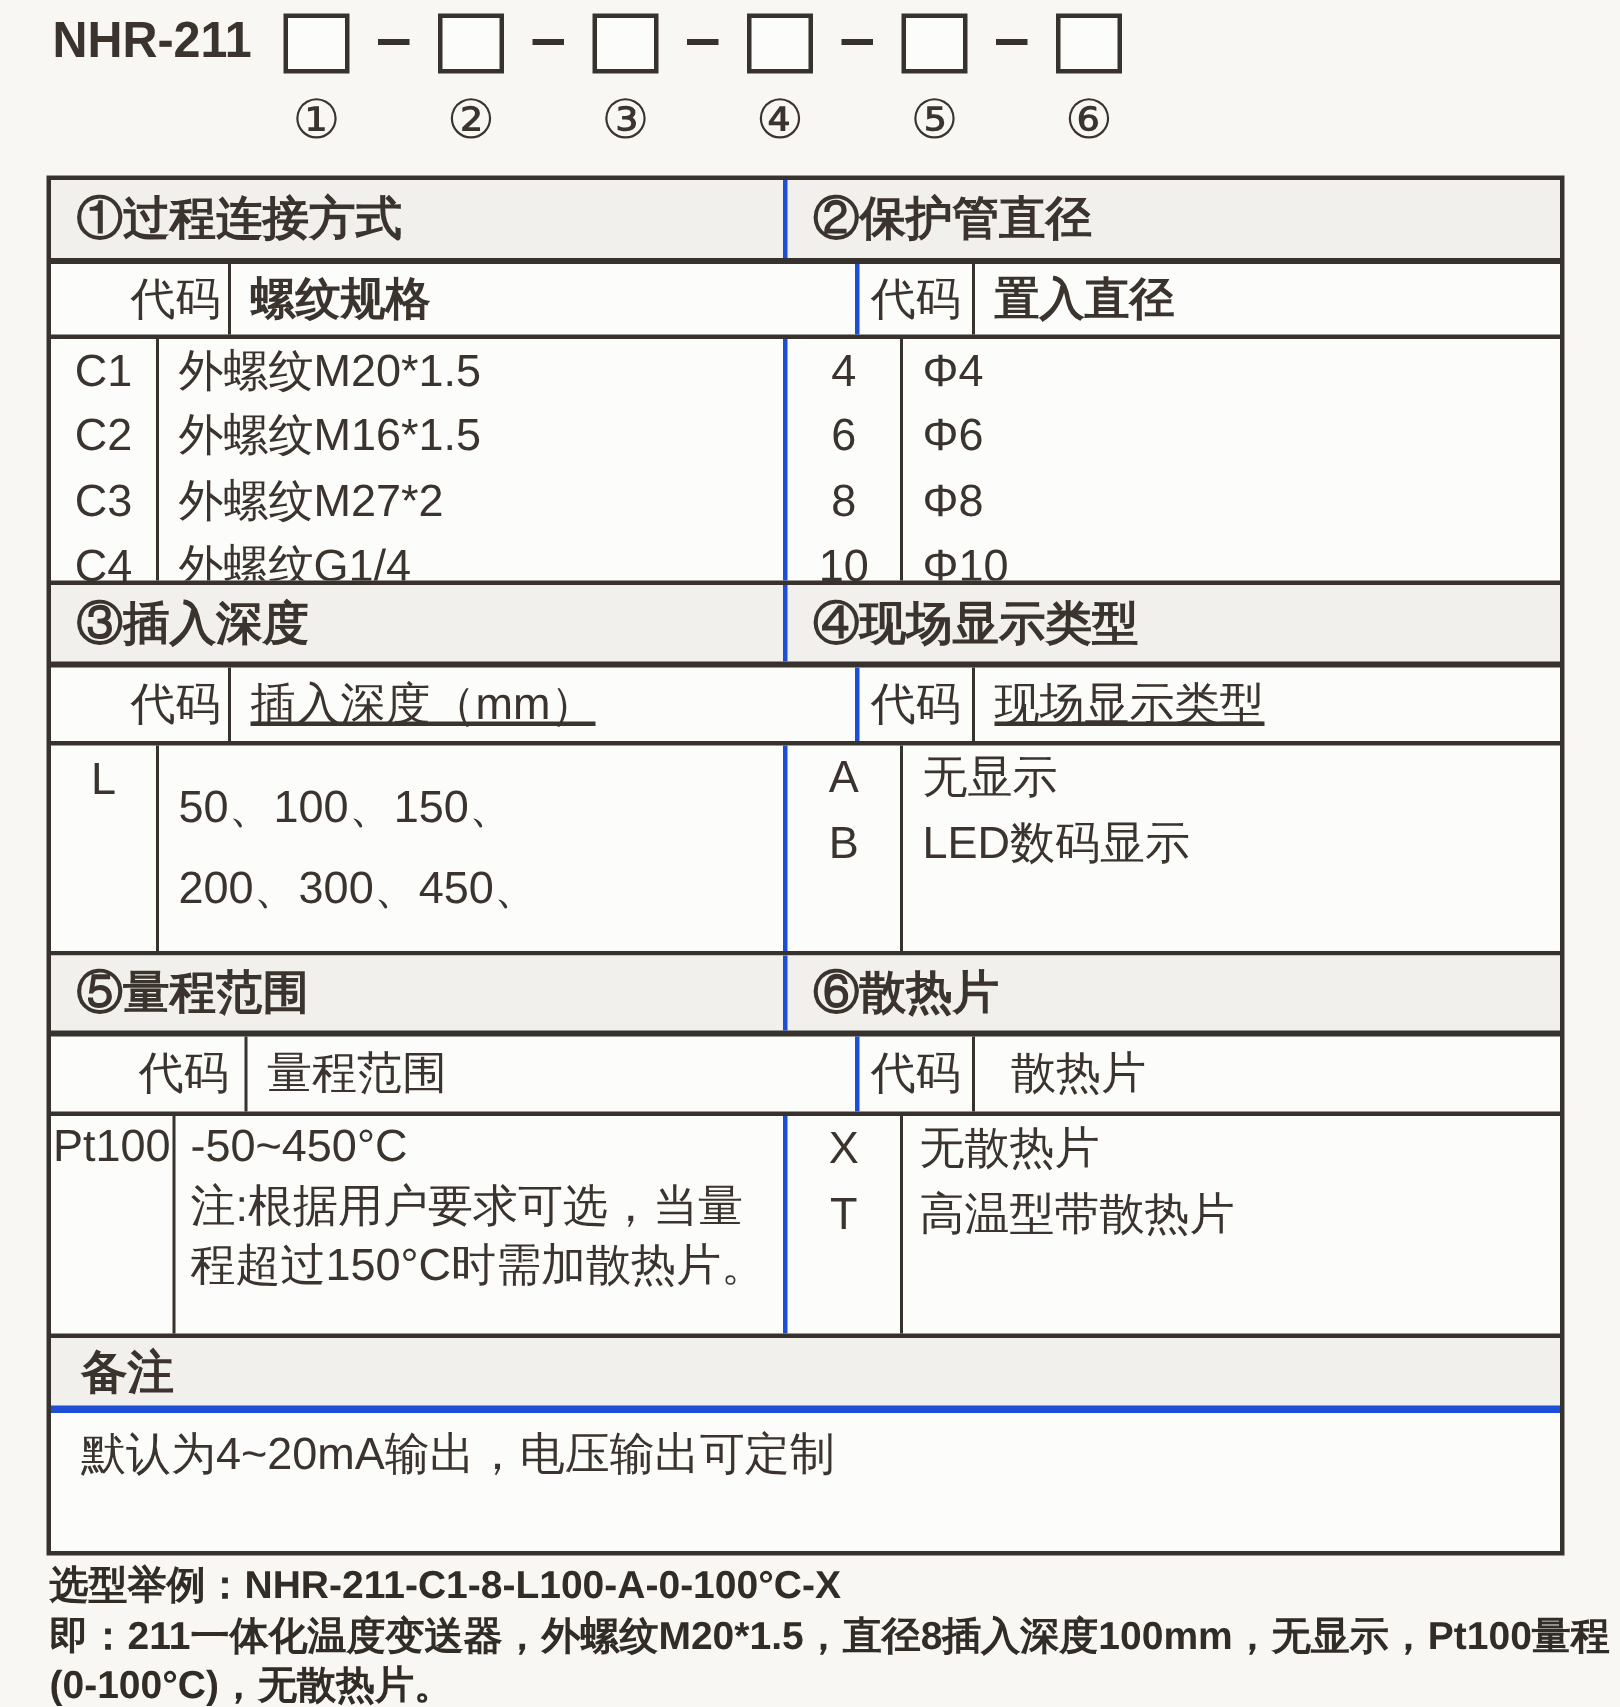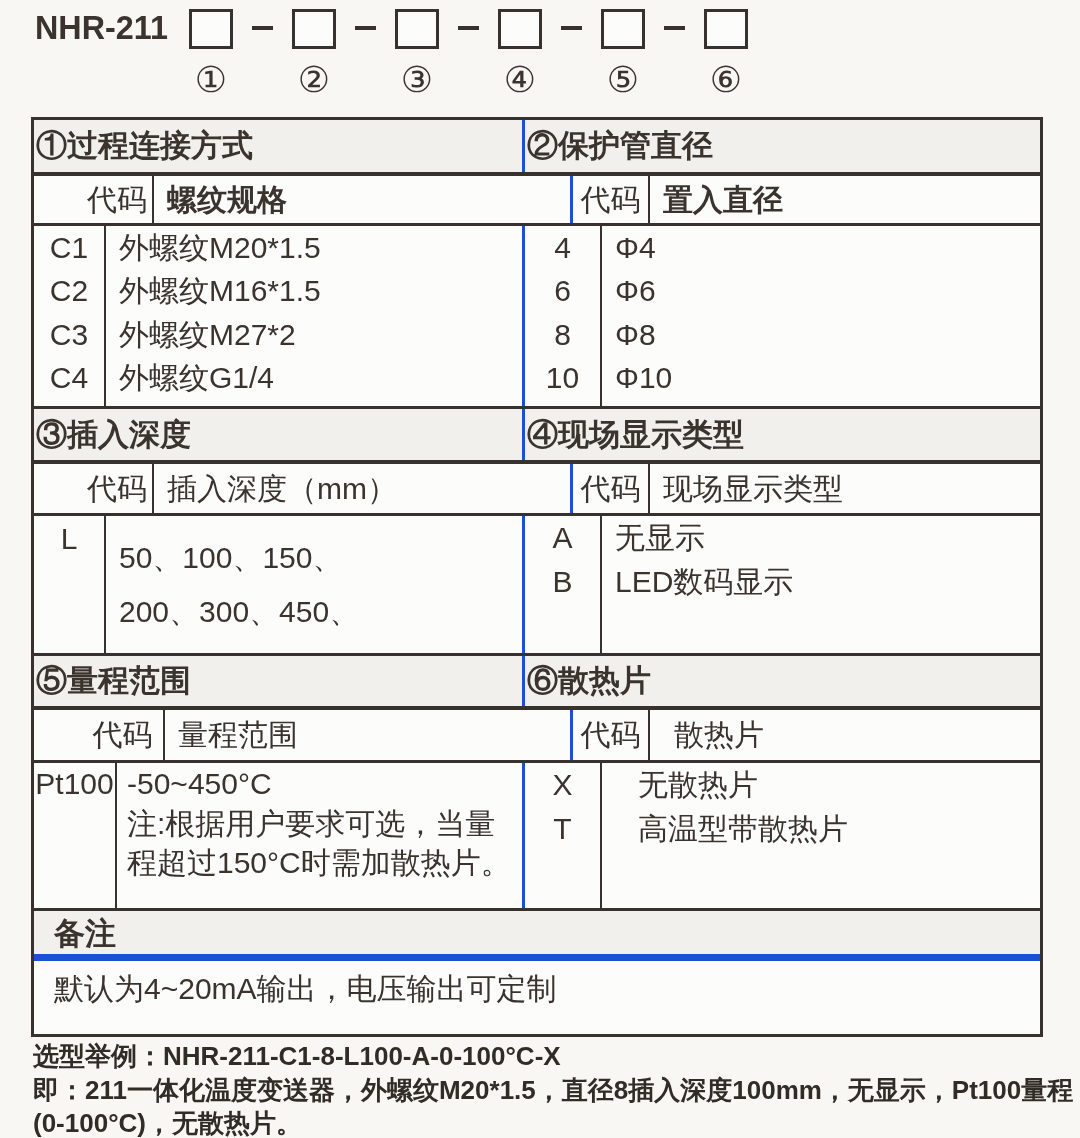--- a/index.html
+++ b/index.html
@@ -35,45 +35,45 @@
     width:1012px; height:920px;
     border:3px solid #37322d;
     background:#fcfcfb;
     display:flex; flex-direction:column;
     font-size:30px;
   }
   .trow{ display:flex; width:100%; flex:none; }
   .half-l{ width:488px; display:flex; flex:none; }
   .half-r{ flex:1; border-left:3px solid #1d4ed8; display:flex; }
   .sec-header{ background:#f1f0ec; border-bottom:4px solid #37322d; }
-  .sec-title{ font-weight:700; font-size:31px; padding-left:2px; white-space:nowrap; }
+  .sec-title{ font-weight:700; font-size:31px; padding-left:17px; white-space:nowrap; }
   .sub-header{ border-bottom:3px solid #37322d;padding-left:48px; }
   .ccol{ border-right:2px solid #37322d; display:flex; flex-direction:column; flex:none; }
   .w1{ width:72px; }
   .w5{ width:83px; }
   .wr{ width:77px; }
   .vcol{ flex:1; padding-left:13px; overflow:hidden; }
   .ctext{ text-align:center; white-space:nowrap; }
   .vtext{ white-space:nowrap; }
   .pre{ white-space:pre; }
   
   .r1 .sec-title{ line-height:52px; }
   .r2 .ctext{ line-height:47px; } .r2 .vtext{ line-height:47px;font-weight:bold; }
   .d12 .ln{ height:43.4px; line-height:43.4px; flex:none; }
   .r4 .sec-title{ line-height:51px; }
-  .r5 .ctext{ line-height:49px; } .r5 .vtext{ line-height:49px; }
+  .r5 .ctext{ line-height:49px; } .r5 .vtext{ line-height:49px;text-decoration:underline; }
   .d34 .lnL{ height:44px; line-height:46px; flex:none; }
   .d34 .multiline{ padding-top:15px; line-height:54px; }
   .d34 .ln{ height:44px; line-height:44px; flex:none; }
   .r7 .sec-title{ line-height:50px; }
   .r8 .ctext{ line-height:50px; } .r8 .vtext{ line-height:50px; }
   .d56 .lnP{ height:40px; line-height:42px; flex:none; }
   .d56 .multiline{ padding-top:1px; line-height:39.5px; }
   .d56 .ln{ height:44px; line-height:44px; flex:none; }
-  .remark-header{ background:#f1f0ec; border-bottom:7px solid #1d4ed8; height:50px; }
+  .remark-header{ background:#f1f0ec; border-bottom:5px solid #1d4ed8; height:50px; }
   .remark-header .sec-title{ line-height:46px; padding-left:20px; }
   .remark-data{ flex:1; }
   .remark-data .vtext{ line-height:56px; padding-left:20px; }
   
   .footer{
     position:absolute; left:33px; top:1040px;
     font-size:26px; font-weight:700; color:#322c27;
     line-height:33.5px; white-space:nowrap;
   }
 </style>
@@ -127,21 +127,21 @@
     <div class="half-r">
       <div class="ccol wr">
           <div class="ctext">代码</div>
         </div>
       <div class="vcol">
           <div class="vtext">置入直径</div>
         </div>
     </div>
   </div>
 
-  <div class="trow d12" style="height:183px; border-bottom:3px solid #37322d">
+  <div class="trow d12" style="height:164px; border-bottom:3px solid #37322d">
     <div class="half-l">
       <div class="ccol w1">
         <div class="ln ctext">C1</div>
         <div class="ln ctext">C2</div>
         <div class="ln ctext">C3</div>
         <div class="ln ctext">C4</div>
         <div class="ln ctext">C5</div>
       </div>
       <div class="vcol">
         <div class="ln vtext">外螺纹M20*1.5</div>
@@ -256,21 +256,21 @@
         <div class="multiline pre">-50~450°C
 注:根据用户要求可选，当量
 程超过150°C时需加散热片。</div>
       </div>
     </div>
     <div class="half-r">
       <div class="ccol wr">
         <div class="ln ctext">X</div>
         <div class="ln ctext">T</div>
       </div>
-      <div class="vcol" style="padding-left:36px">
+      <div class="vcol" style="padding-left:11px">
         <div class="ln vtext">无散热片</div>
         <div class="ln vtext">高温型带散热片</div>
       </div>
     </div>
   </div>
 
   <div class="trow remark-header">
     <div class="sec-title">备注</div>
   </div>
 

